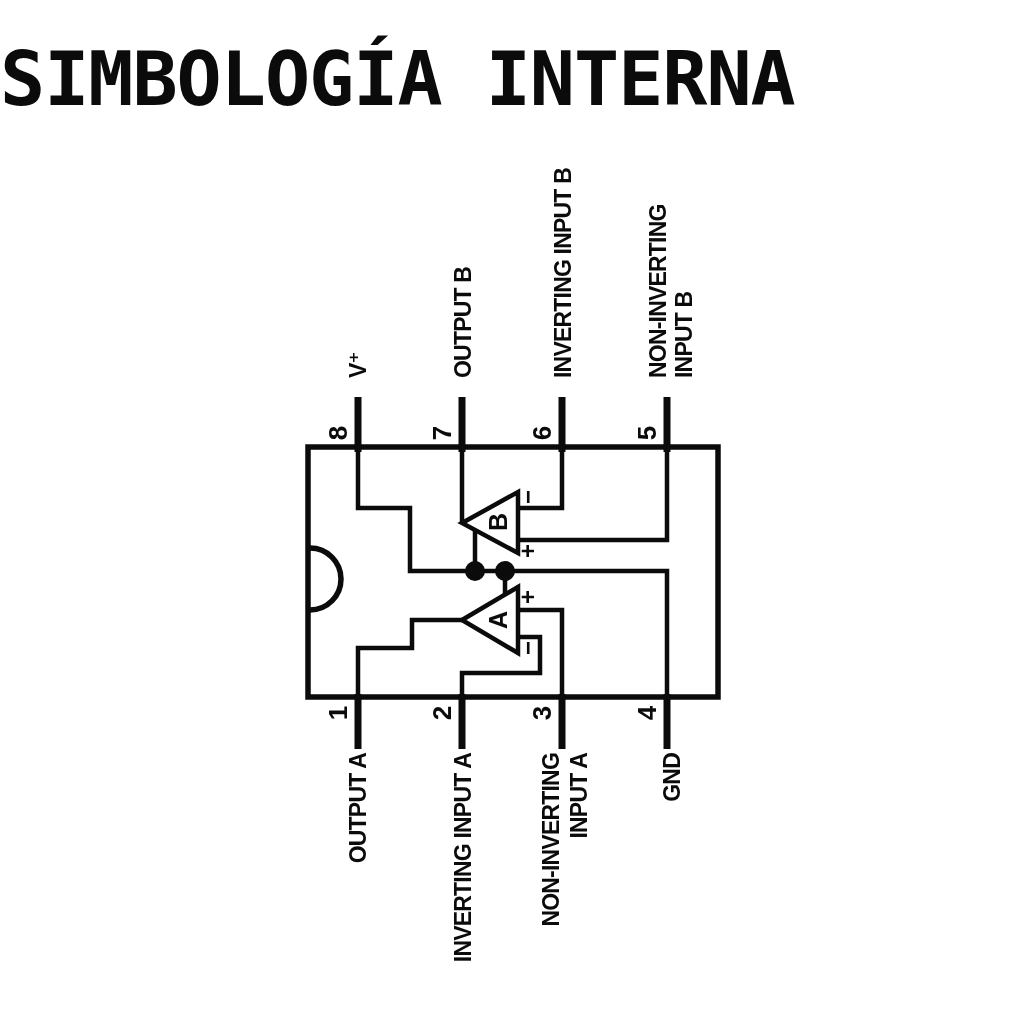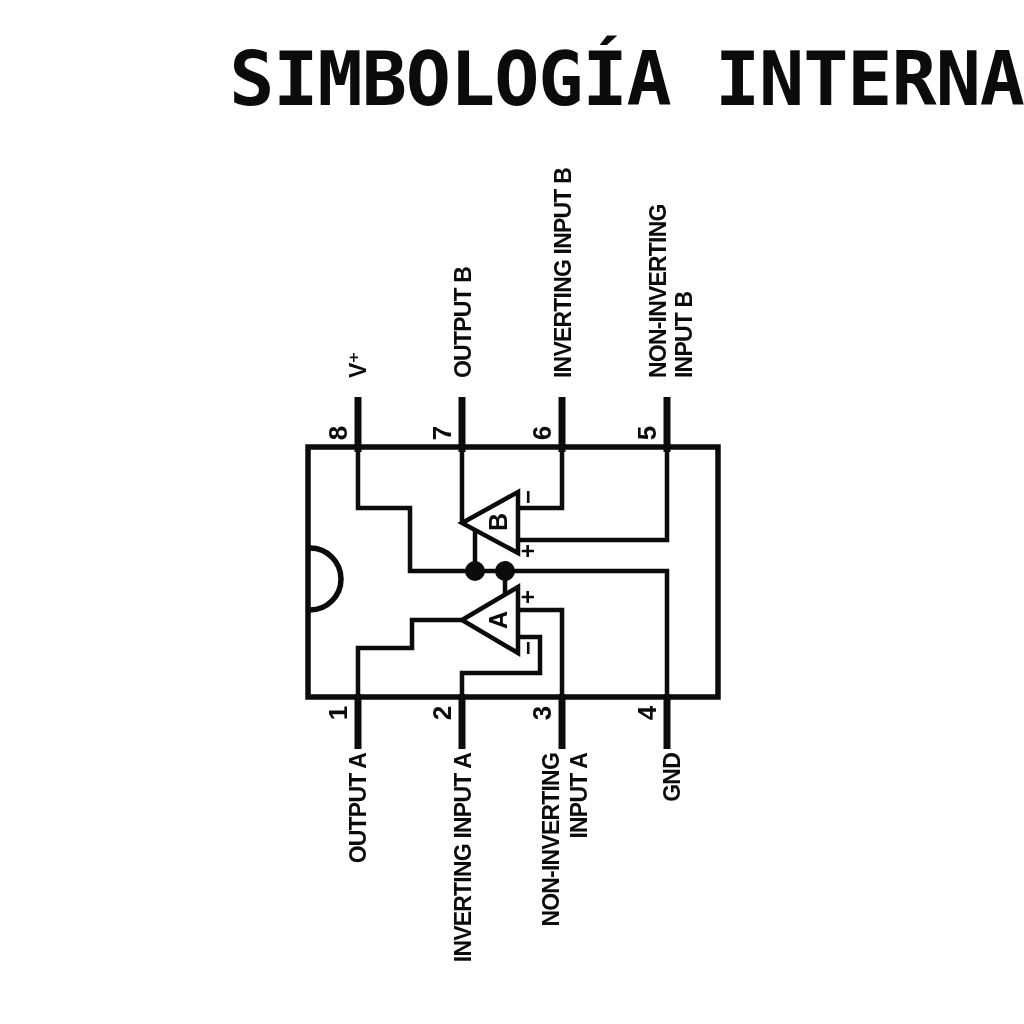--- a/index.html
+++ b/index.html
@@ -1,21 +1,21 @@
 <!DOCTYPE html>
 <html><head>
 <meta charset="utf-8">
 <style>
   html,body{margin:0;padding:0;background:#ffffff;}
   .stage{
     position:relative;width:1024px;height:1024px;background:#ffffff;
     overflow:hidden;font-family:"Liberation Sans","DejaVu Sans",sans-serif;
   }
   .title{
-    position:absolute;left:0;top:44px;width:1024px;text-align:right;
+    position:absolute;left:0;top:44px;width:1024px;text-align:left;
     font-family:"DejaVu Sans Mono","Liberation Mono",monospace;
     font-weight:700;font-size:75px;line-height:70px;letter-spacing:-1px;
     color:#0b0b0b;white-space:nowrap;
   }
   svg.diagram{position:absolute;left:0;top:0;}
   svg .stroke{fill:none;stroke:#0b0b0b;stroke-width:4.5;stroke-linejoin:miter;stroke-linecap:butt;}
   svg .body{stroke-width:5.5;}
   svg .pin{stroke-width:7;}
   svg .tri{fill:#ffffff;stroke:#0b0b0b;stroke-width:4.5;stroke-linejoin:miter;}
   svg .dot{fill:#0b0b0b;stroke:none;}

